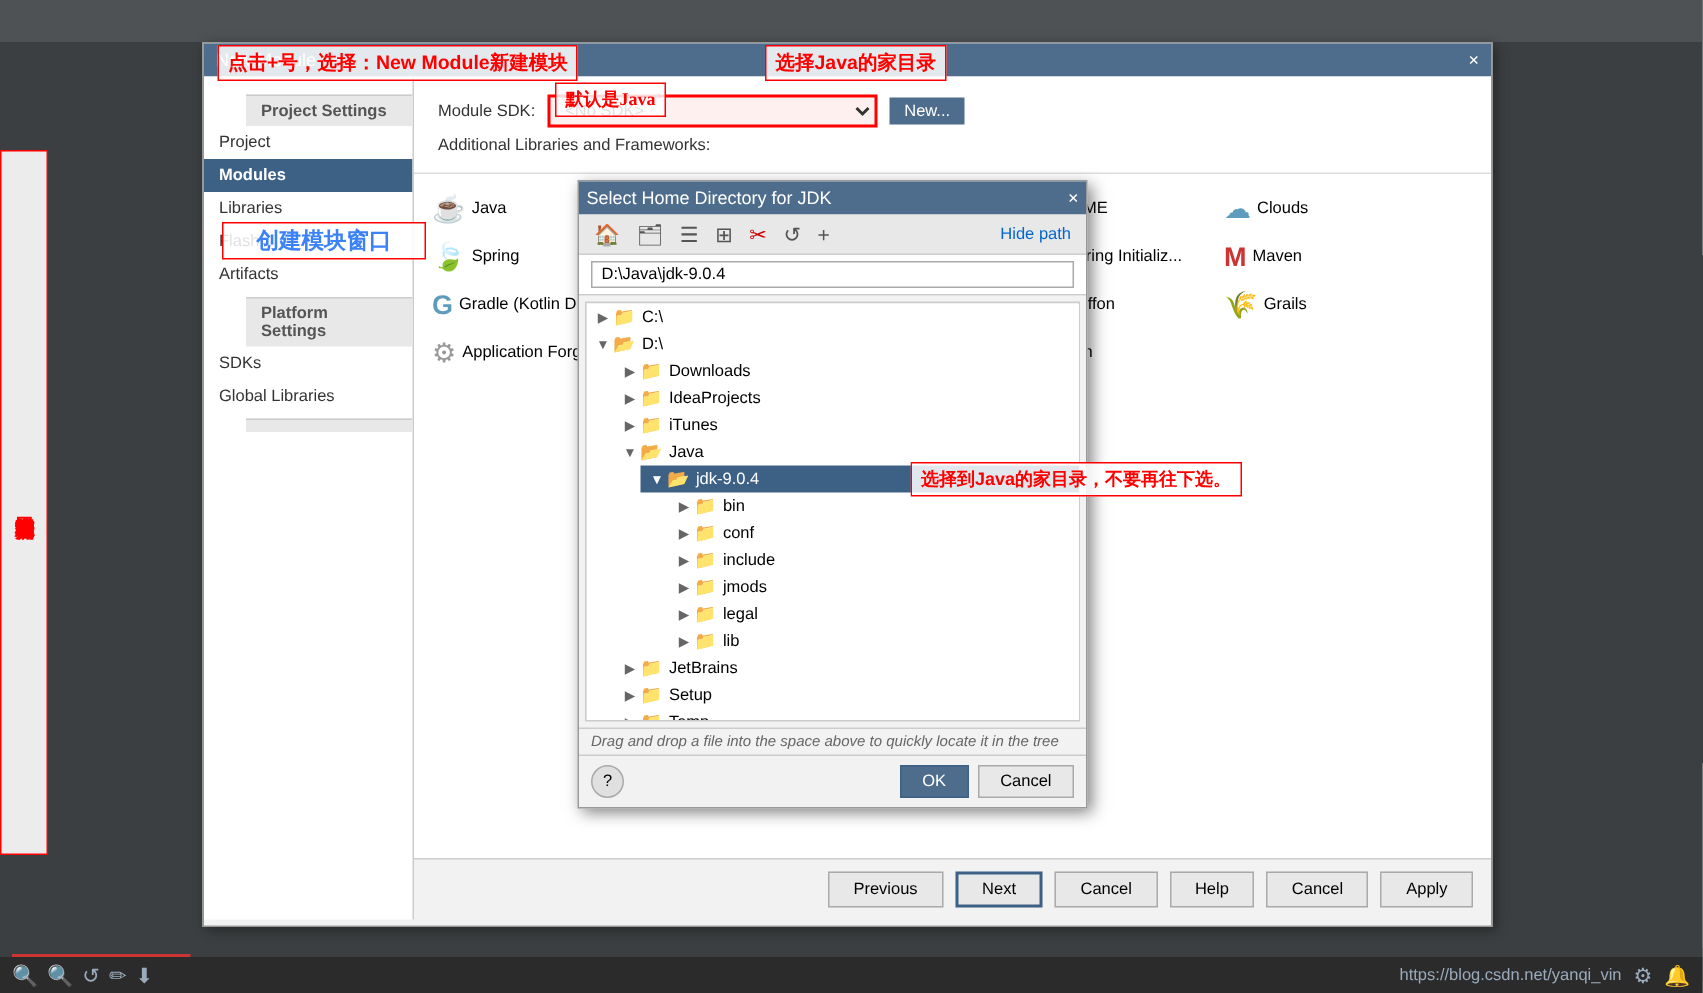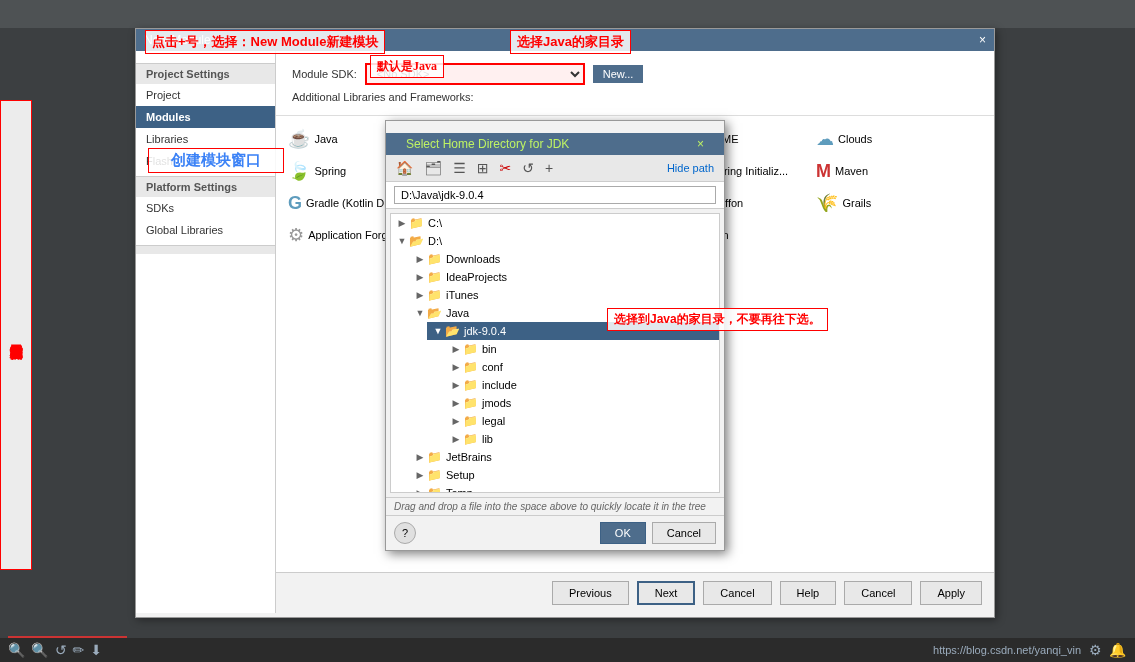--- a/index.html
+++ b/index.html
@@ -65,20 +65,21 @@
     }
     .wizard-sidebar-item.active { background: #3d6185; color: white; font-weight: bold; }
     .wizard-sidebar-section {
       padding: 4px 10px;
       font-size: 11px;
       font-weight: bold;
       color: #555;
       background: #e8e8e8;
       border-top: 1px solid #ccc;
       margin-top: 4px;
+      margin-left: 28px;
     }
     .wizard-main {
       flex: 1;
       padding: 0;
       display: flex;
       flex-direction: column;
     }
     .wizard-header {
       background: white;
       padding: 12px 16px 8px;
@@ -141,27 +142,26 @@
       position: absolute;
       top: 120px; left: 385px;
       width: 340px;
       background: #f2f2f2;
       border: 1px solid #999;
       box-shadow: 3px 3px 10px rgba(0,0,0,0.5);
       z-index: 100;
     }
     .jdk-title-bar {
       background: #4e6d8c;
-      color: #bef264;
-      padding: 4px 20px;
+      color: #ffffff;
+      padding: 4px 5px;
       font-size: 12px;
       display: flex;
       justify-content: space-between;
       align-items: center;
-      margin-top: 12px;
     }
     .jdk-toolbar {
       background: #e8e8e8;
       border-bottom: 1px solid #ccc;
       padding: 3px 6px;
       display: flex;
       align-items: center;
       gap: 3px;
     }
     .tool-btn {
@@ -313,20 +313,23 @@
       </div>
       <div class="wizard-sidebar-item active">
         <span>Modules</span>
       </div>
       <div class="wizard-sidebar-item">
         <span>Libraries</span>
       </div>
       <div class="wizard-sidebar-item">
         <span>Flash</span>
       </div>
+      <div class="wizard-sidebar-item">
+        <span>Artifacts</span>
+      </div>
 
       <div class="wizard-sidebar-section">Platform Settings</div>
       <div class="wizard-sidebar-item">
         <span>SDKs</span>
       </div>
       <div class="wizard-sidebar-item">
         <span>Global Libraries</span>
       </div>
       <div class="wizard-sidebar-section"></div>
     </div>

